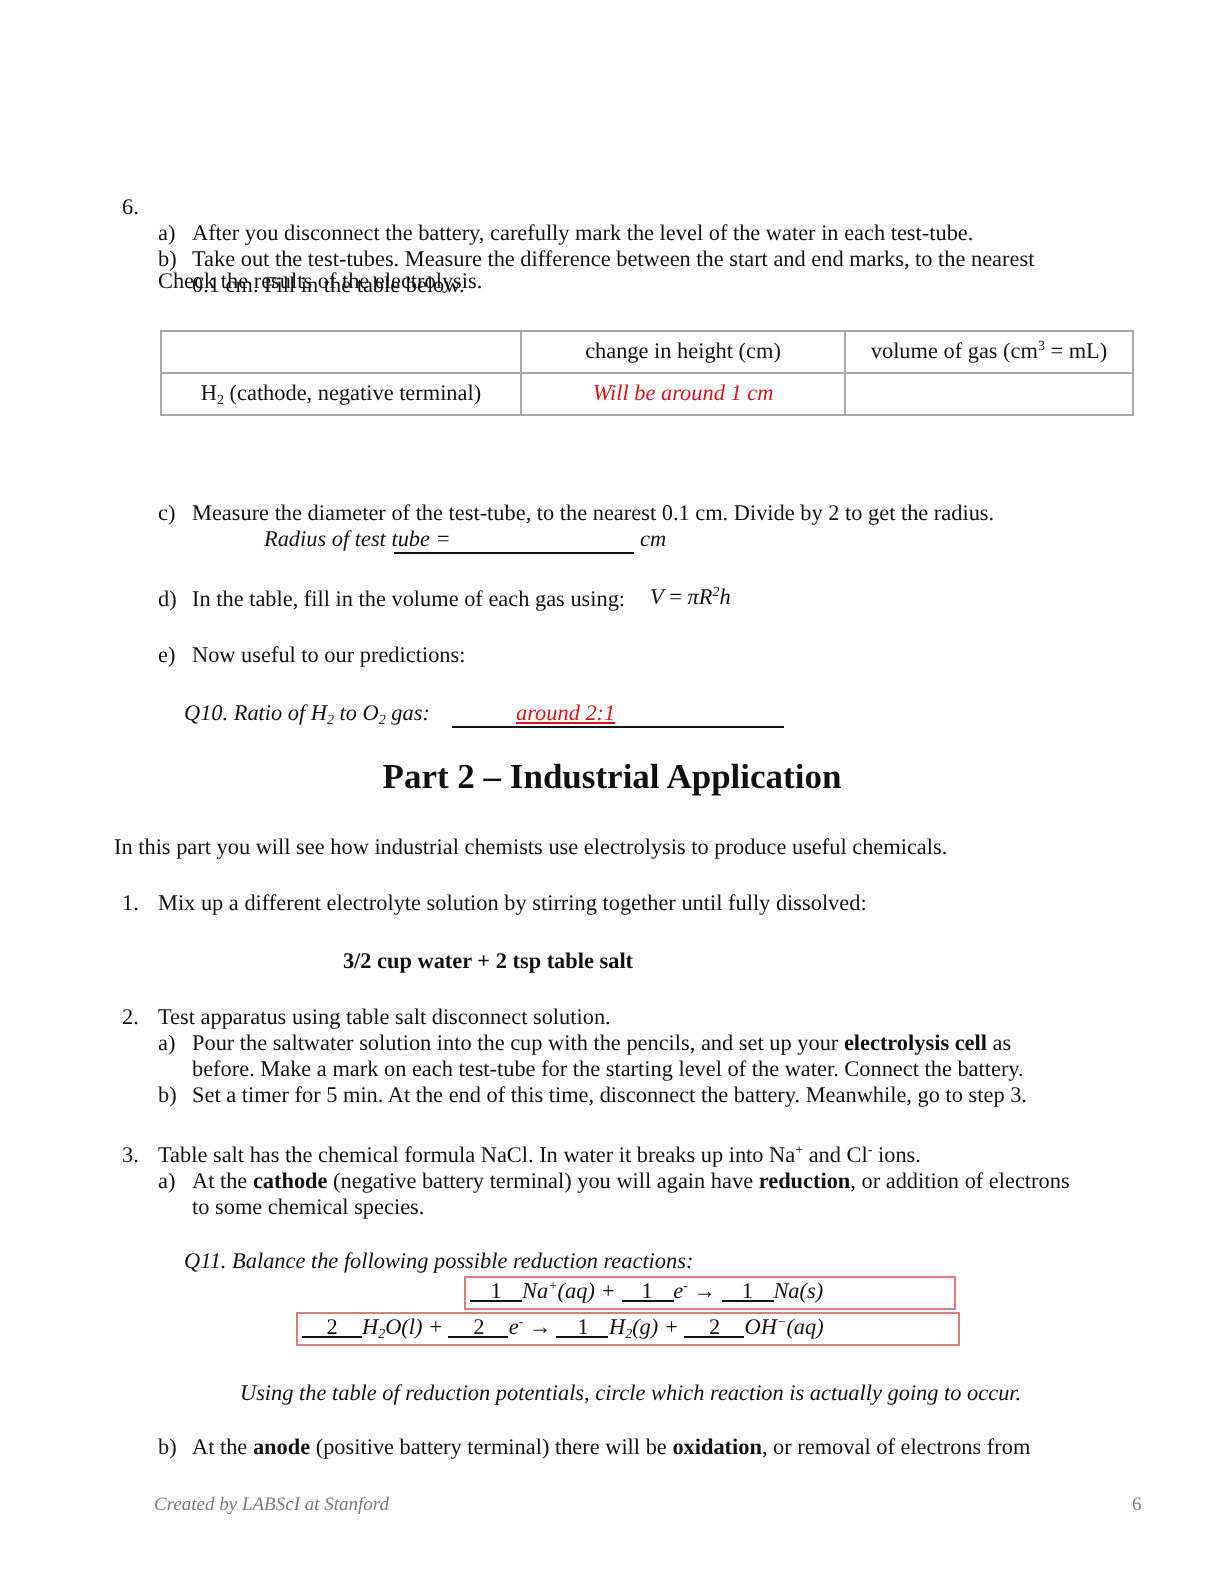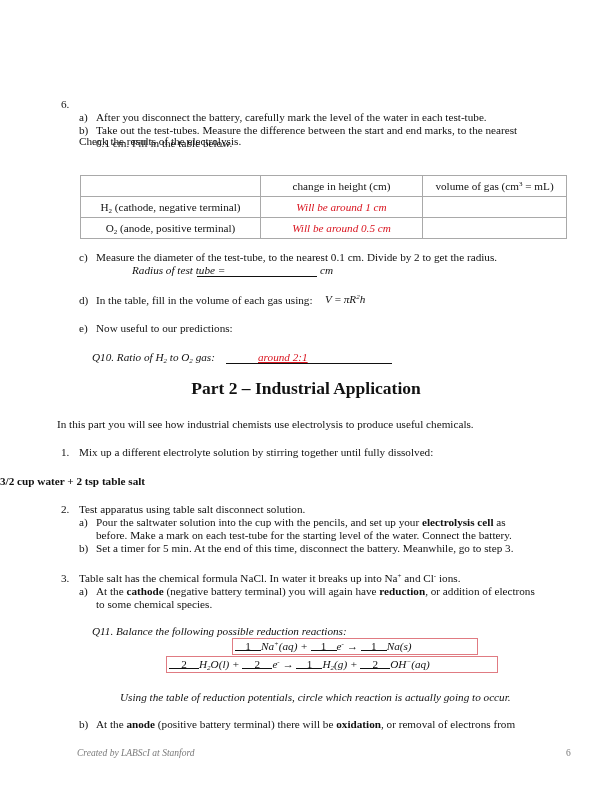--- a/index.html
+++ b/index.html
@@ -11,34 +11,34 @@
   .abs { position: absolute; white-space: nowrap; }
   .red { color: #d9131e; }
   .it { font-style: italic; }
   .b { font-weight: bold; }
   sup { font-size: 7px; vertical-align: 4px; line-height: 0; }
   sub { font-size: 7px; vertical-align: -2px; line-height: 0; }
 
   
   table.results {
     position: absolute; left: 80px; top: 165px;
-    border-collapse: collapse; width: 487px; margin-top: 10px;
+    border-collapse: collapse; width: 487px;
   }
   table.results td {
     border: 1px solid #a9a9a9; height: 20px; padding: 0 4px;
     text-align: center; font-size: 11.2px;
   }
   table.results td.c1 { width: 171px; }
   table.results td.c2 { width: 153px; }
 
   .heading {
     position: absolute; left: 0; width: 612px; top: 382px;
     text-align: center; font-size: 17.5px; font-weight: bold;
   }
-  .center-line { position: absolute; left: 0; width: 488px; }
+  .center-line { position: absolute; left: 0; width: 488px; text-align: center; }
 
   .blank { display: inline-block; border-bottom: 1px solid #111; height: 10px; vertical-align: baseline; }
 
   .eqbox {
     position: absolute; border: 1px solid #e07b82; height: 15px;
     font-style: italic; font-size: 11.2px; line-height: 15px; padding: 0 2px;
     white-space: nowrap;
   }
   .eqbox .n { font-style: normal; }
   .u { display: inline-block; border-bottom: 1px solid #111; height: 11px; text-align: center; font-style: normal; }
@@ -59,25 +59,20 @@
 <table class="results">
   <tbody>
       <tr>
     <td class="c1"></td>
     <td class="c2">change in height (cm)</td>
     <td><span>volume of gas (cm</span><sup>3</sup><span> = mL)</span></td>
   </tr>
   <tr>
     <td class="c1"><span>H</span><sub>2</sub><span> (cathode, negative terminal)</span></td>
     <td class="c2 red it">Will be around 1 cm</td>
-    <td></td>
-  </tr>
-  <tr>
-    <td class="c1"><span>O</span><sub>2</sub><span> (anode, positive terminal)</span></td>
-    <td class="c2 red it">Will be around 0.5 cm</td>
     <td></td>
   </tr>
 </tbody>
   </table>
 
 <div class="abs" style="left:79px;top:251px;">c)</div>
 <div class="abs" style="left:96px;top:251px;">Measure the diameter of the test-tube, to the nearest 0.1 cm. Divide by 2 to get the radius.</div>
 <div class="abs it" style="left:88px;top:264px;margin-left:44px;">Radius of test tube =</div>
 <div class="abs blank" style="left:197px;top:266px;width:120px;"></div>
 <div class="abs it" style="left:320px;top:264px;">cm</div>
@@ -114,21 +109,21 @@
 <div class="abs" style="left:79px;top:585px;">a)</div>
 <div class="abs" style="left:96px;top:585px;"><span>At the </span><b>cathode</b><span> (negative battery terminal) you will again have </span><b>reduction</b><span>, or addition of electrons</span></div>
 <div class="abs" style="left:96px;top:598px;">to some chemical species.</div>
 
 <div class="abs it" style="left:92px;top:625px;">Q11. Balance the following possible reduction reactions:</div>
 
 <div class="eqbox" style="left:232px;top:638px;width:240px;">
   <span class="u" style="width:26px;">1</span><span><span>Na</span><sup>+</sup><span>(aq) + </span></span><span class="u" style="width:26px;">1</span><span><span>e</span><sup>-</sup></span><span class="n"> → </span><span class="u" style="width:26px;">1</span><span>Na(s)</span>
 </div>
 
-<div class="eqbox" style="left:148px;top:656px;width:326px;margin-left:18px;">
+<div class="eqbox" style="left:148px;top:656px;width:326px;">
   <span class="u" style="width:30px;">2</span><span><span>H</span><sub>2</sub><span>O(l) + </span></span><span class="u" style="width:30px;">2</span><span><span>e</span><sup>-</sup></span><span class="n"> → </span><span class="u" style="width:26px;">1</span><span><span>H</span><sub>2</sub><span>(g) + </span></span><span class="u" style="width:30px;">2</span><span><span>OH</span><sup>−</sup><span>(aq)</span></span>
 </div>
 
 <div class="abs it" style="left:120px;top:691px;text-align:right;">Using the table of reduction potentials, circle which reaction is actually going to occur.</div>
 
 <div class="abs" style="left:79px;top:718px;">b)</div>
 <div class="abs" style="left:96px;top:718px;"><span>At the </span><b>anode</b><span> (positive battery terminal) there will be </span><b>oxidation</b><span>, or removal of electrons from</span></div>
 
 <div class="abs footer" style="left:57px;top:747px;">Created by LABScI at Stanford</div>
 <div class="abs footer" style="left:546px;top:747px;font-style:normal;">6</div>

